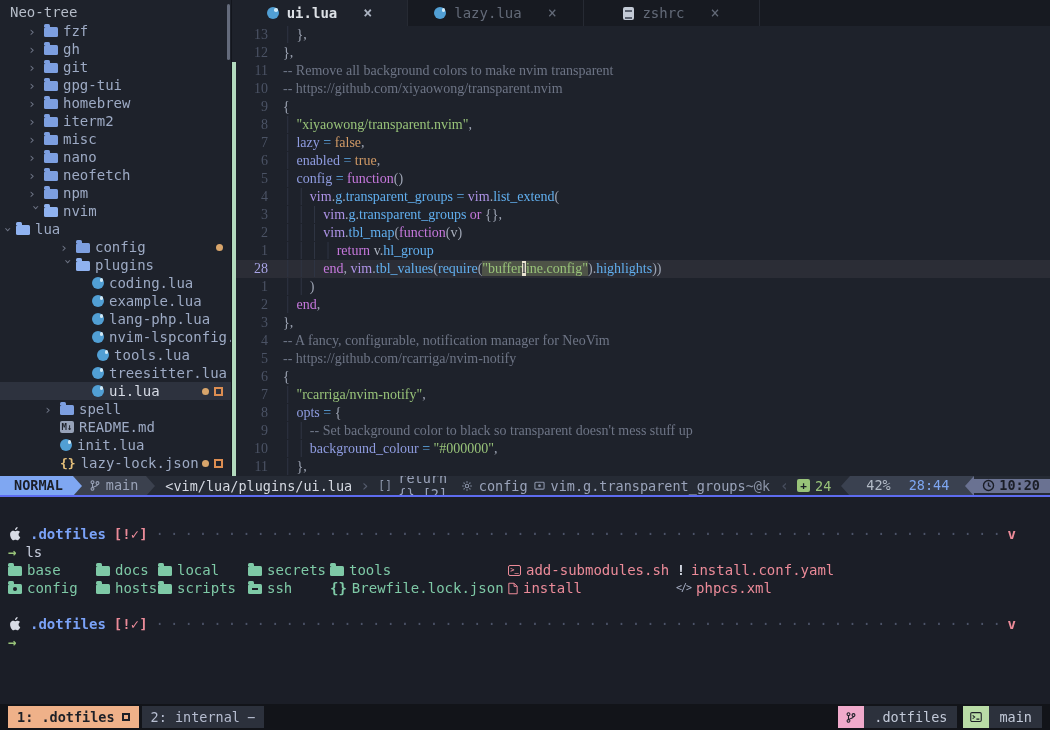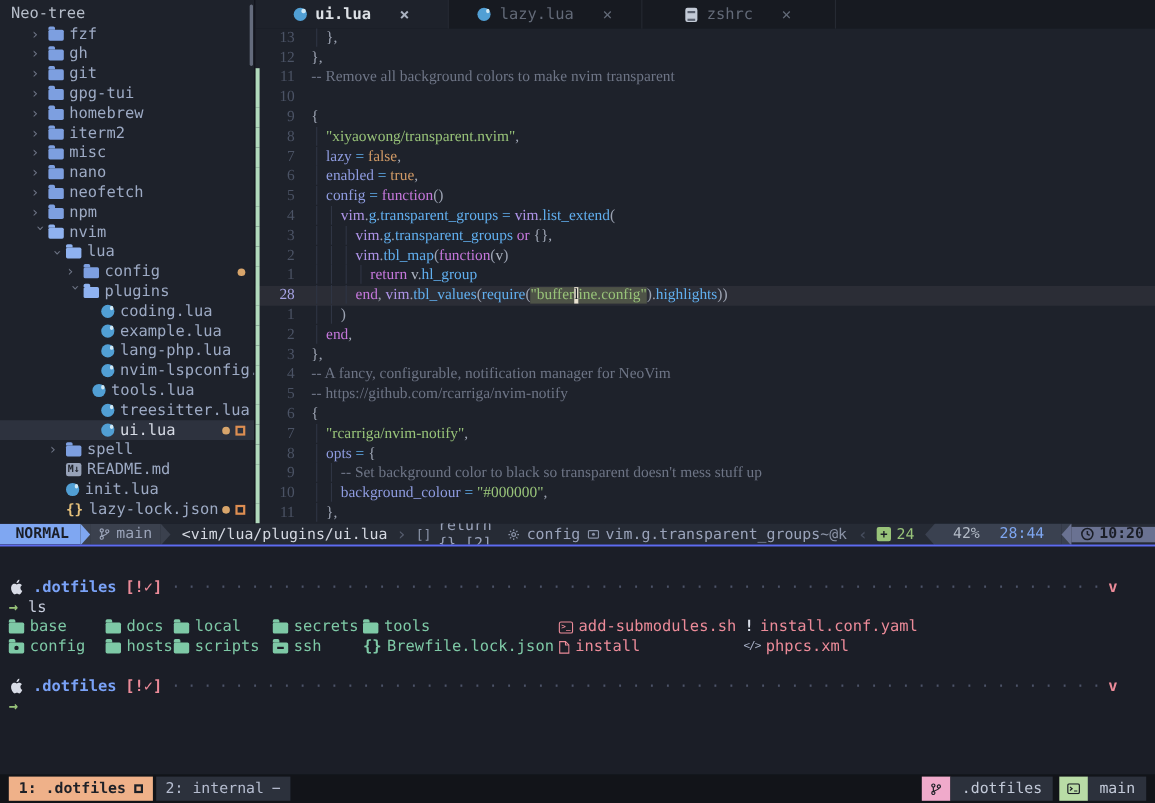--- a/index.html
+++ b/index.html
@@ -181,21 +181,21 @@
           <div class="trow" style="padding-left: 28px;">
             <span class="chev">›</span>
             <span class="ic ic-folder mod-folder "></span>
             <span class="tlabel">npm</span>
           </div>
           <div class="trow" style="padding-left: 28px;">
             <span class="chev down">›</span>
             <span class="ic ic-folder mod-folder-open "></span>
             <span class="tlabel">nvim</span>
           </div>
-          <div class="trow" style="padding-left: 44px; text-align: center;">
+          <div class="trow" style=" text-align: center;">
             <span class="chev down">›</span>
             <span class="ic ic-folder mod-folder-open "></span>
             <span class="tlabel">lua</span>
           </div>
           <div class="trow" style="padding-left: 60px;">
             <span class="chev">›</span>
             <span class="ic ic-folder mod-folder "></span>
             <span class="tlabel">config</span>
             <span class="badges">
               <span class="bdg-dot"></span>
@@ -215,21 +215,21 @@
             <span class="tlabel">example.lua</span>
           </div>
           <div class="trow" style="padding-left: 92px;">
             <span class="ic ic-lua "></span>
             <span class="tlabel">lang-php.lua</span>
           </div>
           <div class="trow" style="padding-left: 92px;">
             <span class="ic ic-lua "></span>
             <span class="tlabel">nvim-lspconfig.</span>
           </div>
-          <div class="trow" style="padding-left: 84px;">
+          <div class="trow" style="padding-left: 56px; justify-content: center;">
             <span class="ic ic-lua "></span>
             <span class="tlabel">tools.lua</span>
           </div>
           <div class="trow" style="padding-left: 92px;">
             <span class="ic ic-lua "></span>
             <span class="tlabel">treesitter.lua</span>
           </div>
           <div class="trow sel" style="padding-left: 92px;">
             <span class="ic ic-lua "></span>
             <span class="tlabel">ui.lua</span>
@@ -277,21 +277,21 @@
           <div class="tab">
             <span class="ic ic-doc "></span>
             <span class="tab-label">zshrc</span>
             <span class="close"></span>
           </div>
         </div>
       <div class="code">
           <div class="cline"><span class="sign"></span><span class="lnum">13</span><span class="ctext"><span class="guide">│ </span><span class="tk-p">},</span></span></div>
           <div class="cline"><span class="sign"></span><span class="lnum">12</span><span class="ctext"><span class="tk-p">},</span></span></div>
           <div class="cline"><span class="sign added"></span><span class="lnum">11</span><span class="ctext"><span class="tk-c">-- Remove all background colors to make nvim transparent</span></span></div>
-          <div class="cline"><span class="sign added"></span><span class="lnum">10</span></div>
+          <div class="cline"><span class="sign added"></span><span class="lnum">10</span><span class="ctext"><span class="tk-c">-- https://github.com/xiyaowong/transparent.nvim</span></span></div>
           <div class="cline"><span class="sign added"></span><span class="lnum">9</span><span class="ctext"><span class="tk-p">{</span></span></div>
           <div class="cline"><span class="sign added"></span><span class="lnum">8</span><span class="ctext"><span class="guide">│ </span><span class="tk-s">"xiyaowong/transparent.nvim"</span><span class="tk-p">,</span></span></div>
           <div class="cline"><span class="sign added"></span><span class="lnum">7</span><span class="ctext"><span class="guide">│ </span><span class="tk-v">lazy</span><span class="tk-t"> </span><span class="tk-o">=</span><span class="tk-t"> </span><span class="tk-n">false</span><span class="tk-p">,</span></span></div>
           <div class="cline"><span class="sign added"></span><span class="lnum">6</span><span class="ctext"><span class="guide">│ </span><span class="tk-v">enabled</span><span class="tk-t"> </span><span class="tk-o">=</span><span class="tk-t"> </span><span class="tk-n">true</span><span class="tk-p">,</span></span></div>
           <div class="cline"><span class="sign added"></span><span class="lnum">5</span><span class="ctext"><span class="guide">│ </span><span class="tk-v">config</span><span class="tk-t"> </span><span class="tk-o">=</span><span class="tk-t"> </span><span class="tk-k">function</span><span class="tk-p">()</span></span></div>
           <div class="cline"><span class="sign added"></span><span class="lnum">4</span><span class="ctext"><span class="guide">│ </span><span class="guide">│ </span><span class="tk-b">vim</span><span class="tk-p">.</span><span class="tk-f">g</span><span class="tk-p">.</span><span class="tk-f">transparent_groups</span><span class="tk-t"> </span><span class="tk-o">=</span><span class="tk-t"> </span><span class="tk-b">vim</span><span class="tk-p">.</span><span class="tk-f">list_extend</span><span class="tk-p">(</span></span></div>
           <div class="cline"><span class="sign added"></span><span class="lnum">3</span><span class="ctext"><span class="guide">│ </span><span class="guide">│ </span><span class="guide">│ </span><span class="tk-b">vim</span><span class="tk-p">.</span><span class="tk-f">g</span><span class="tk-p">.</span><span class="tk-f">transparent_groups</span><span class="tk-t"> </span><span class="tk-k">or</span><span class="tk-t"> </span><span class="tk-p">{},</span></span></div>
           <div class="cline"><span class="sign added"></span><span class="lnum">2</span><span class="ctext"><span class="guide">│ </span><span class="guide">│ </span><span class="guide">│ </span><span class="tk-b">vim</span><span class="tk-p">.</span><span class="tk-f">tbl_map</span><span class="tk-p">(</span><span class="tk-k">function</span><span class="tk-p">(</span><span class="tk-t">v</span><span class="tk-p">)</span></span></div>
           <div class="cline"><span class="sign added"></span><span class="lnum">1</span><span class="ctext"><span class="guide">│ </span><span class="guide">│ </span><span class="guide">│ </span><span class="guide">│ </span><span class="tk-k">return</span><span class="tk-t"> v</span><span class="tk-p">.</span><span class="tk-f">hl_group</span></span></div>
           <div class="cline curline"><span class="sign added"></span><span class="lnum curnum">28</span><span class="ctext"><span class="guide">│ </span><span class="guide">│ </span><span class="guide">│ </span><span class="tk-k">end</span><span class="tk-p">, </span><span class="tk-b">vim</span><span class="tk-p">.</span><span class="tk-f">tbl_values</span><span class="tk-p">(</span><span class="tk-f">require</span><span class="tk-p">(</span><span class="tk-sh">"buffer</span><span class="tk-cu">l</span><span class="tk-sh">ine.config"</span><span class="tk-p">).</span><span class="tk-f">highlights</span><span class="tk-p">))</span></span></div>

